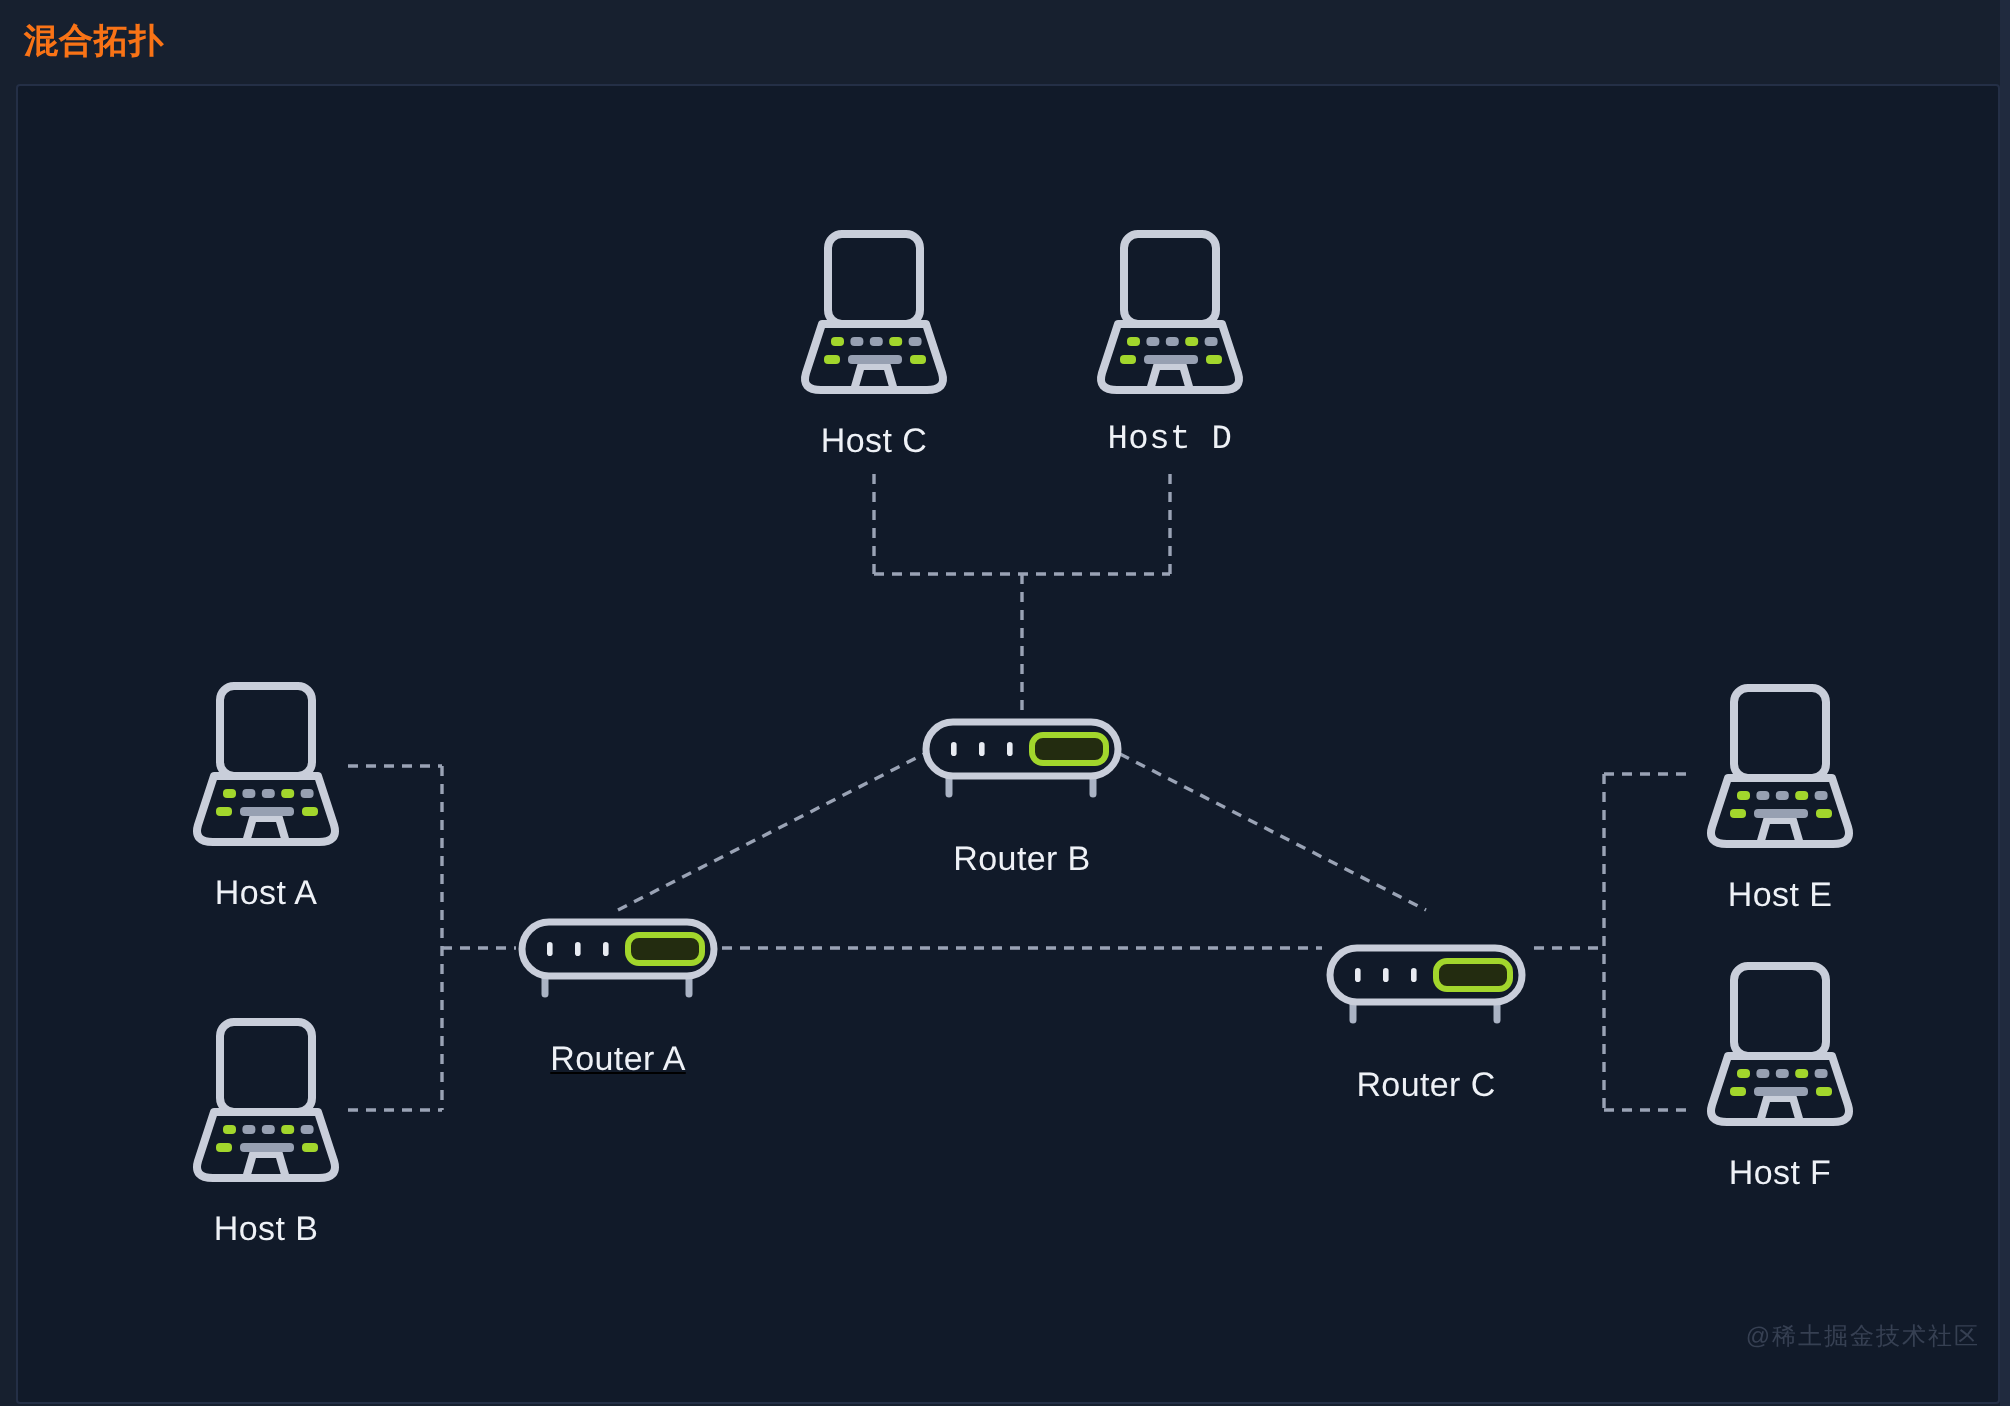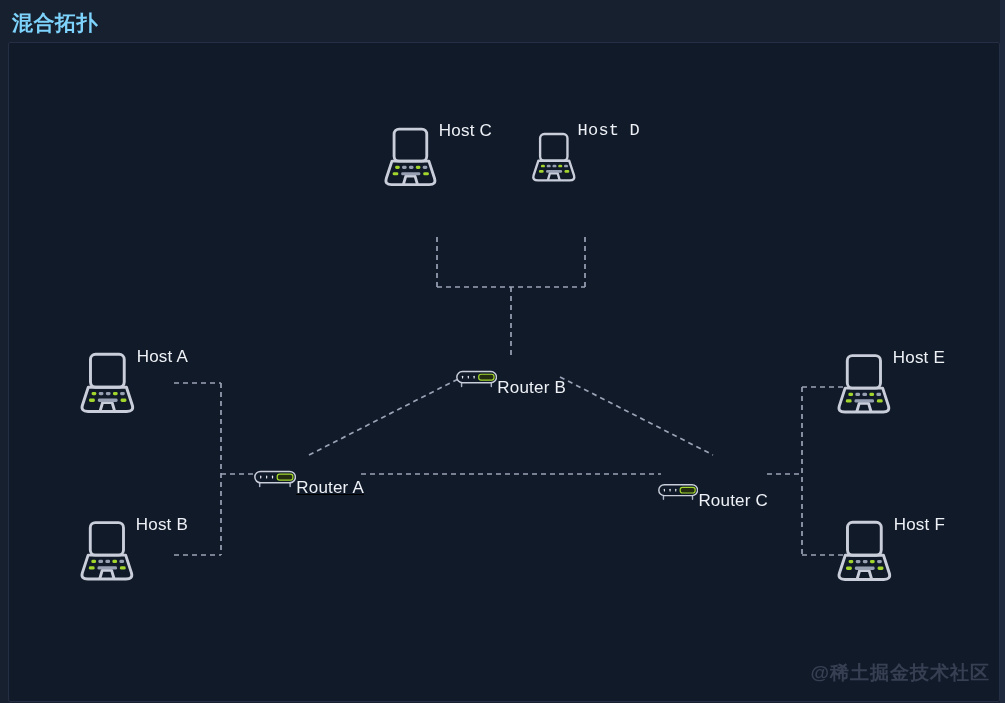--- a/index.html
+++ b/index.html
@@ -16,46 +16,46 @@
   html,body{width:1005px;height:703px;overflow:hidden;}
   body{
     background:var(--page-bg);
     font-family:"Liberation Sans","DejaVu Sans",sans-serif;
     position:relative;
   }
   .page{position:absolute;inset:0;width:1005px;height:703px;}
   .header{position:absolute;left:0;top:0;width:1005px;height:41px;}
   .title{
     position:absolute;left:12px;top:9px;
-    font-size:21px;font-weight:700;color:#7dd3fc;letter-spacing:.5px;
+    font-size:17px;font-weight:700;color:#f97316;letter-spacing:.5px;
   }
   .panel{
     position:absolute;left:8px;top:42px;width:992px;height:660px;
     background:var(--panel-bg);
     border:1px solid var(--panel-border);
     border-radius:2px;
   }
   .scrollbar{
     position:absolute;right:0;top:0;width:5px;height:703px;
     background:#28334a;opacity:.55;
   }
   #edges{position:absolute;left:0;top:0;width:1005px;height:703px;pointer-events:none;}
   #edges line{stroke:var(--edge);stroke-width:1.7;stroke-dasharray:5 4;}
   .node{
-    position:absolute;width:110px;display:flex;flex-direction:row;
+    position:absolute;width:110px;display:flex;flex-direction:column;align-items:center;
   }
   .node .icon{display:block;}
   .node .node-label{
     margin-top:7px;font-size:17px;font-weight:500;color:var(--label);
     text-align:center;white-space:nowrap;letter-spacing:.2px;
   }
   .node.router .node-label{margin-top:20px;}
   .watermark{
     position:absolute;right:15px;top:660px;
-    font-size:19px;color:#555f75;opacity:.55;letter-spacing:1px;font-weight:bold;
+    font-size:12px;color:#555f75;opacity:.55;letter-spacing:1px;
   }
 </style>
 </head>
 <body>
 
 <div class="page">
   <div class="header">
     <h1 class="title">混合拓扑</h1>
   </div>
 
@@ -153,21 +153,21 @@
       <rect x="28.2" y="54.5" width="6.5" height="4.5" rx="2" fill="#97a0b2"></rect>
       <rect x="37.9" y="54.5" width="6.5" height="4.5" rx="2" fill="#97a0b2"></rect>
       <rect x="47.6" y="54.5" width="6.5" height="4.5" rx="2" fill="#a2d62c"></rect>
       <rect x="57.3" y="54.5" width="6.5" height="4.5" rx="2" fill="#97a0b2"></rect>
       <rect x="15" y="63.5" width="8" height="4.5" rx="2" fill="#a2d62c"></rect>
       <rect x="27" y="63.5" width="27" height="4.5" rx="2" fill="#97a0b2"></rect>
       <rect x="58" y="63.5" width="8" height="4.5" rx="2" fill="#a2d62c"></rect>
     </svg>
     <div class="node-label">Host E</div>
   </div>
-      <div class="node host" style="left: 835px; top: 508px;">
+      <div class="node host" style="left: 835px; top: 480px;">
     <svg class="icon" width="80" height="90" viewBox="0 0 80 90" xmlns="http://www.w3.org/2000/svg">
       <rect x="17" y="3" width="46" height="45" rx="7" fill="none" stroke="#c9ceda" stroke-width="4"></rect>
       <path d="M14,48 L66,48 L74,72.5 Q76.5,81 66.5,81 L13.5,81 Q3.5,81 6,72.5 Z" fill="none" stroke="#c9ceda" stroke-width="4" stroke-linejoin="round"></path>
       <path d="M30,81 L33.5,69 L46.5,69 L50,81" fill="none" stroke="#c9ceda" stroke-width="4" stroke-linejoin="round"></path>
       <rect x="18.5" y="54.5" width="6.5" height="4.5" rx="2" fill="#a2d62c"></rect>
       <rect x="28.2" y="54.5" width="6.5" height="4.5" rx="2" fill="#97a0b2"></rect>
       <rect x="37.9" y="54.5" width="6.5" height="4.5" rx="2" fill="#97a0b2"></rect>
       <rect x="47.6" y="54.5" width="6.5" height="4.5" rx="2" fill="#a2d62c"></rect>
       <rect x="57.3" y="54.5" width="6.5" height="4.5" rx="2" fill="#97a0b2"></rect>
       <rect x="15" y="63.5" width="8" height="4.5" rx="2" fill="#a2d62c"></rect>

